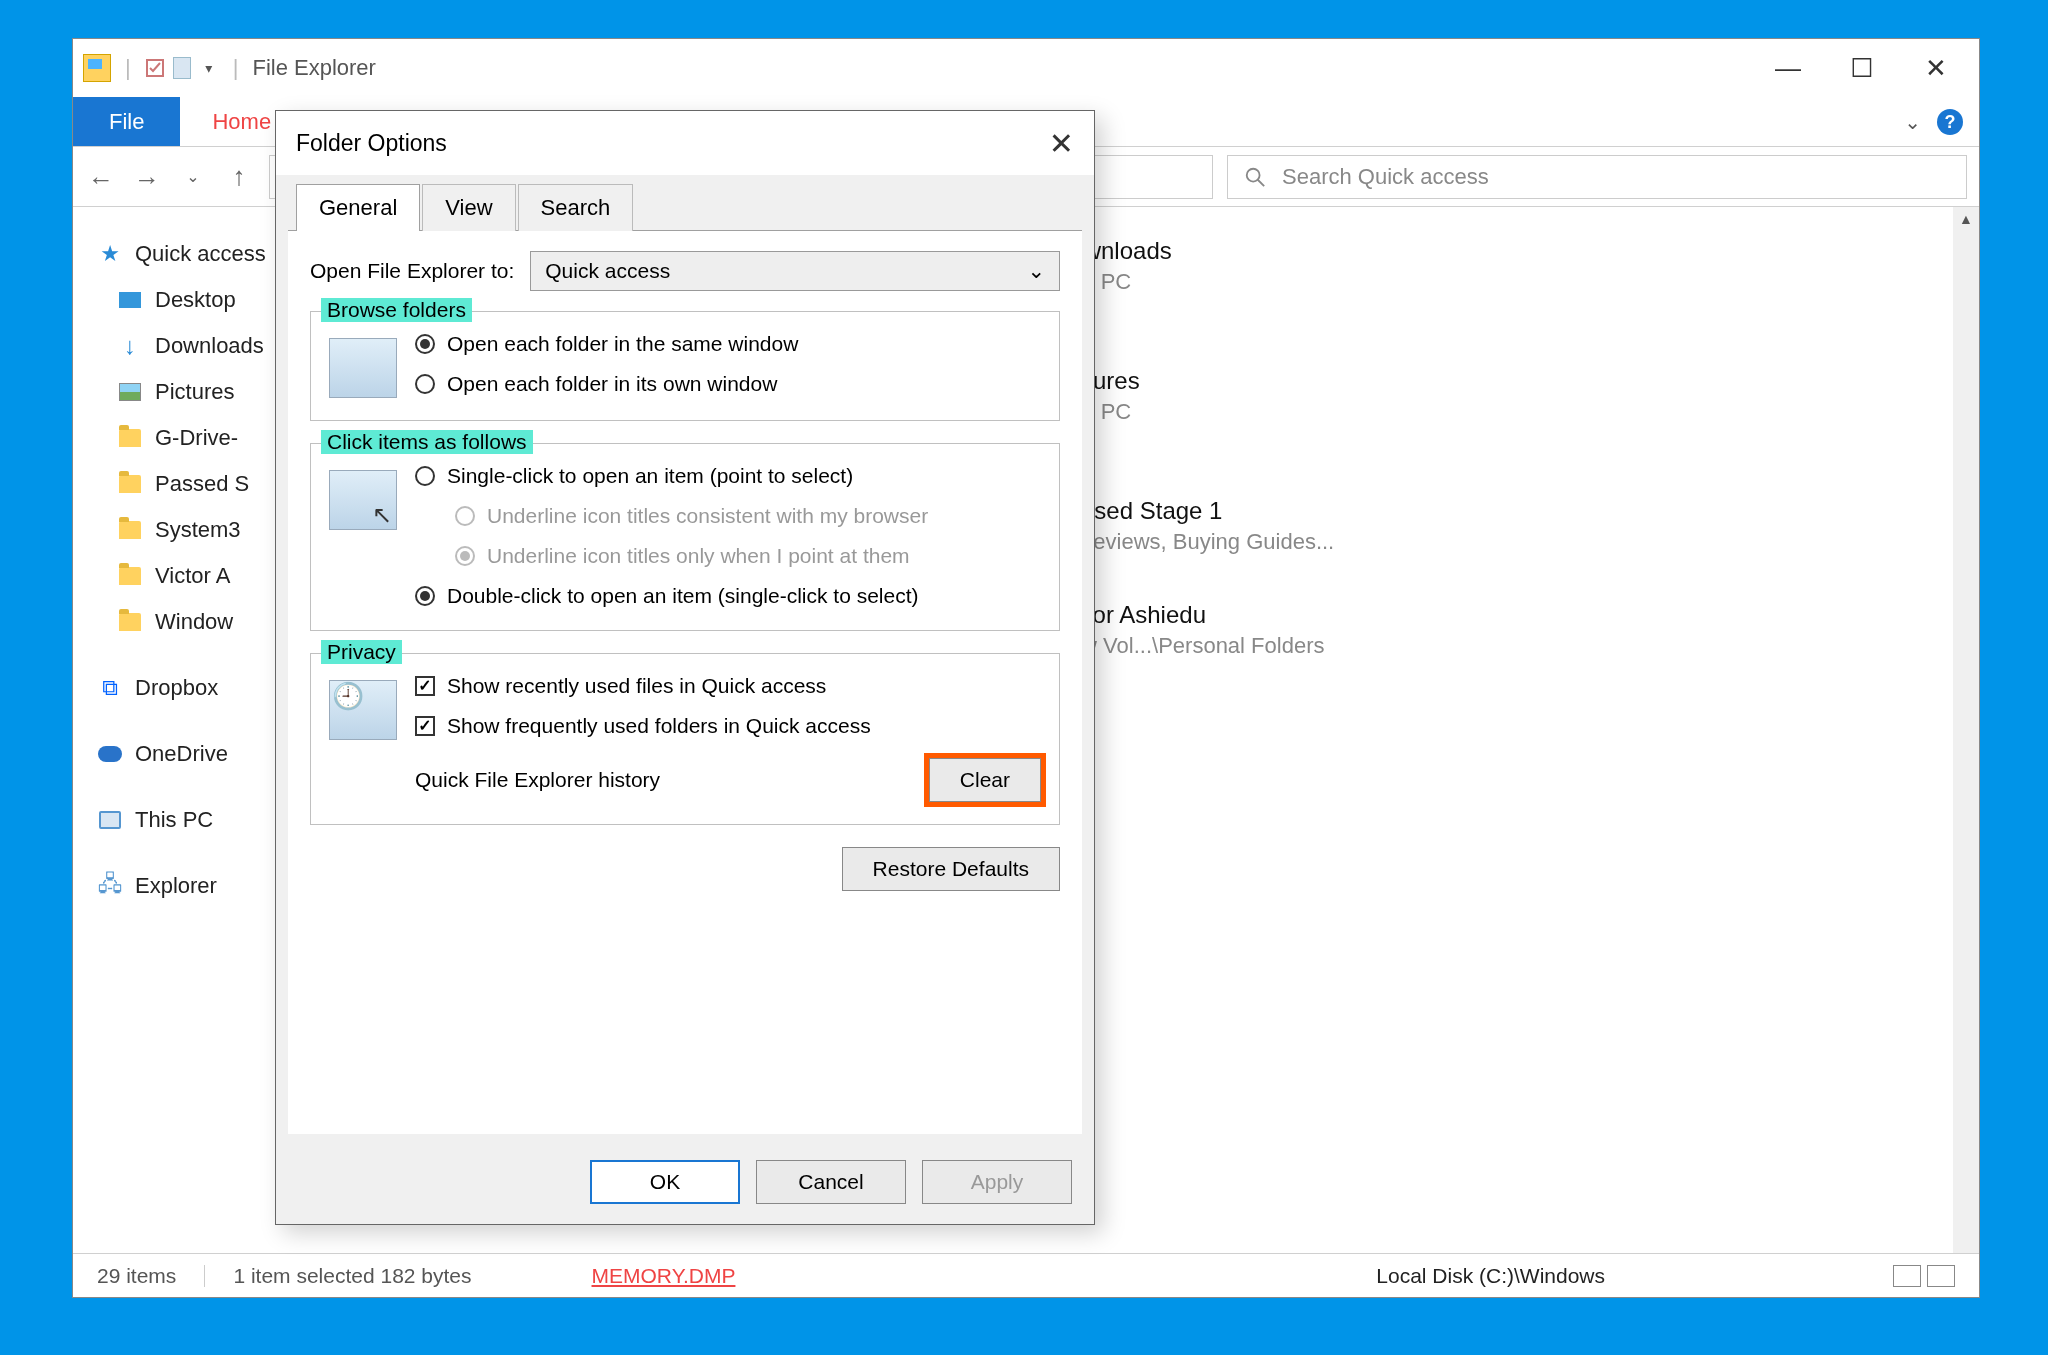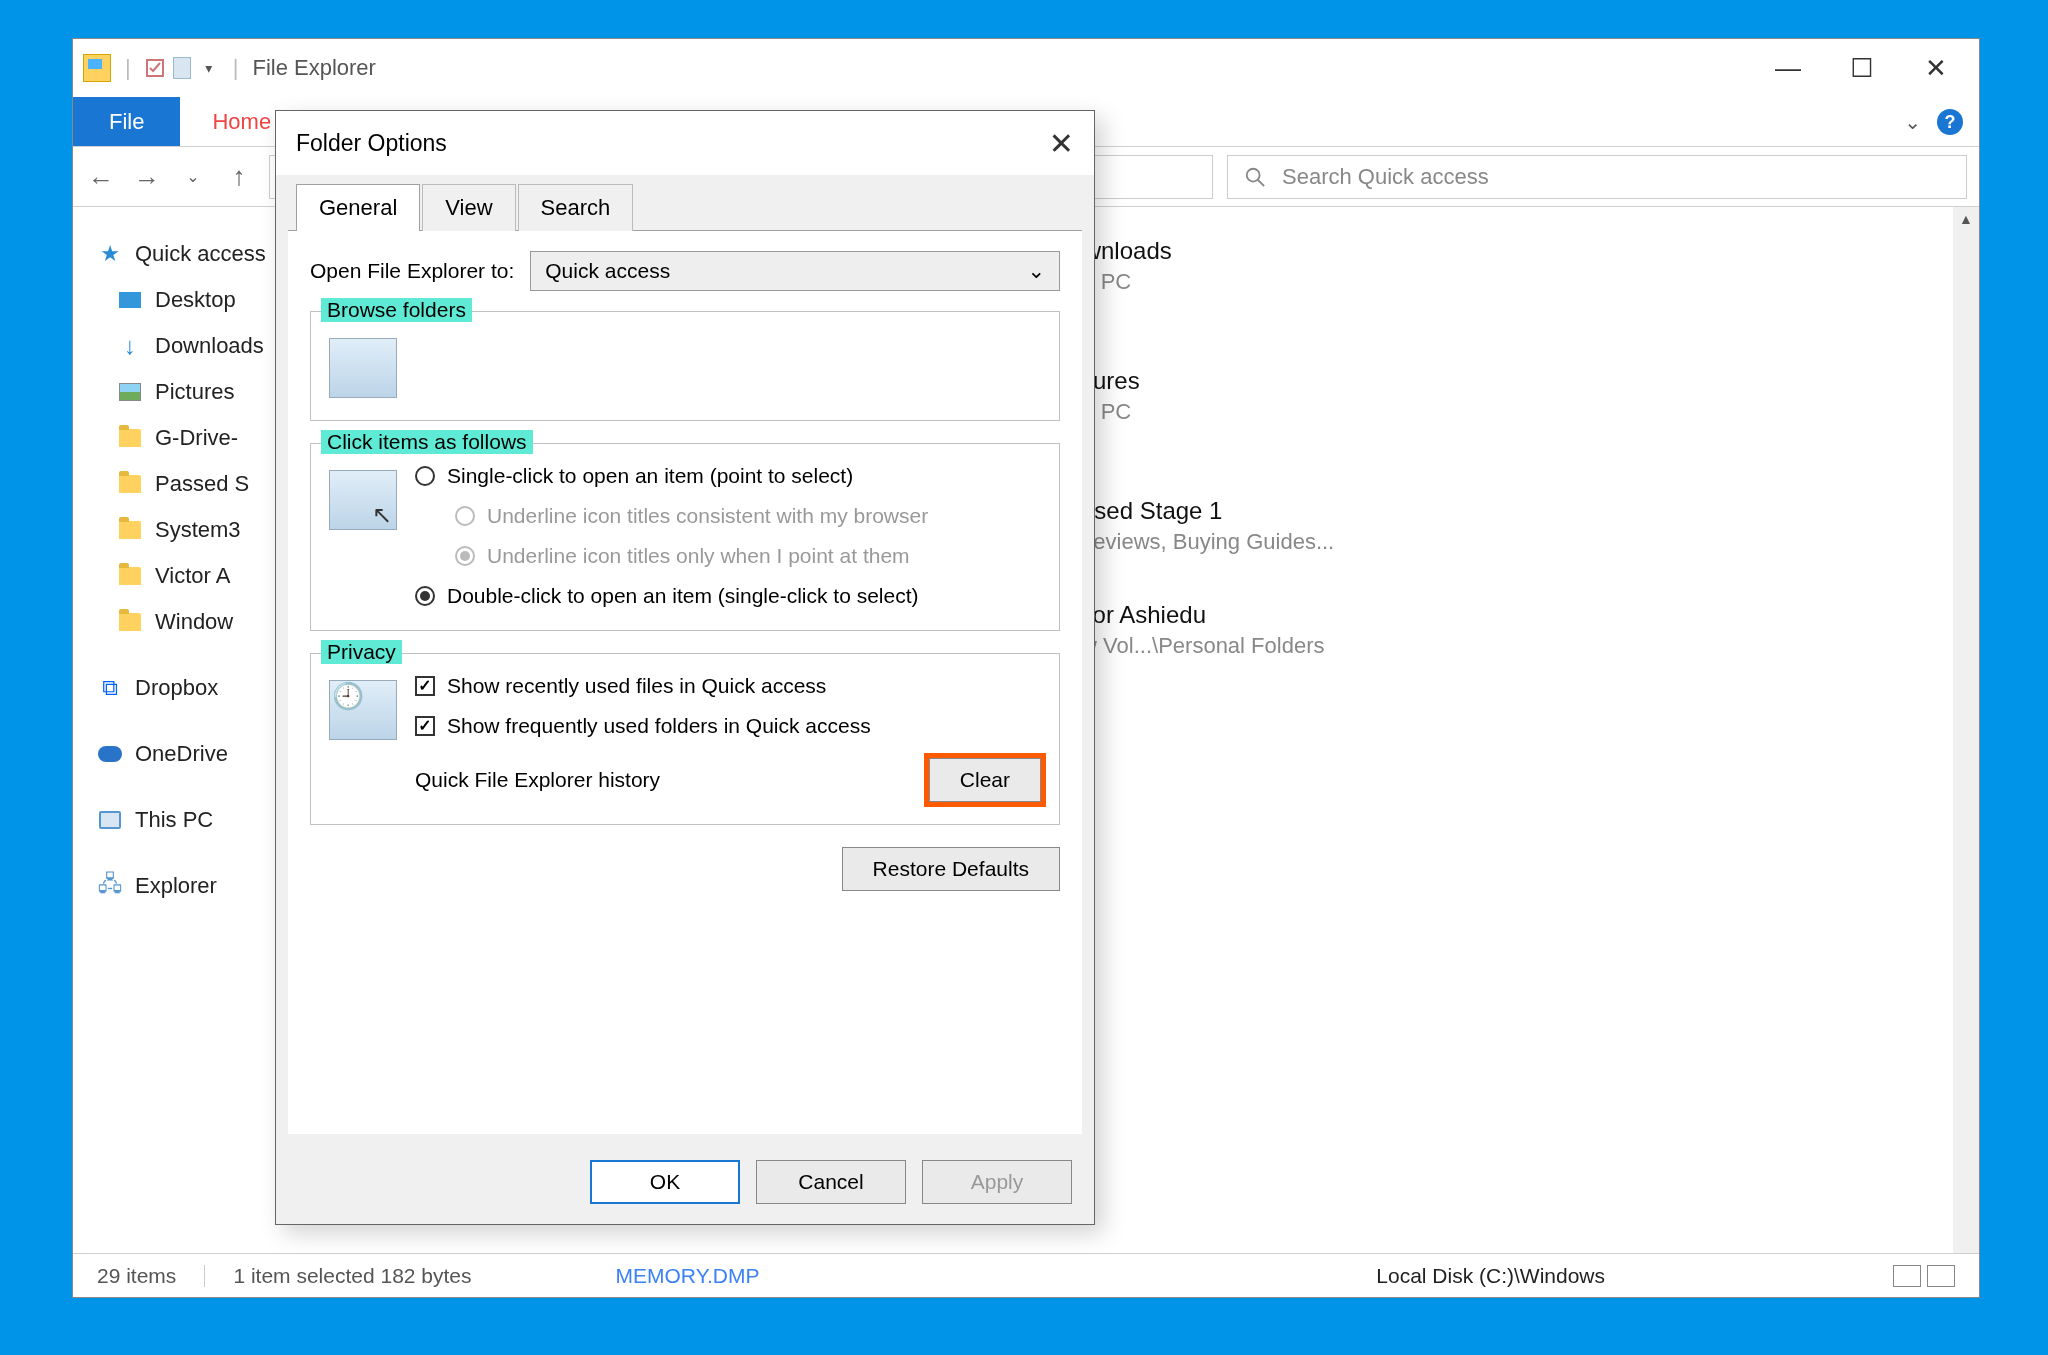--- a/index.html
+++ b/index.html
@@ -60,21 +60,21 @@
   .content-scroll .arrow { font-size: 14px; color: #555; padding: 4px 0; }
   
   .content-inner { padding: 30px 0 0 700px; }
   .content-item { margin-bottom: 46px; }
   .content-item .name { font-size: 24px; color: #111; }
   .content-item .sub { font-size: 22px; color: #888; margin-top: 4px; }
   .content-item .pin { font-size: 18px; color: #999; margin-top: 4px; }
   
   .statusbar { height: 44px; border-top: 1px solid #d0d0d0; display: flex; align-items: center; padding: 11px 24px; font-size: 21px; color: #555; gap: 28px; }
   .statusbar .sep { width: 1px; height: 22px; background: #ccc; }
-  .statusbar .filename { margin-left: 116px; color: #3b82f6; }
+  .statusbar .filename { margin-left: 92px; color: #ef4444; text-decoration: underline; }
   .statusbar .location { margin-left: auto; margin-right: 260px; color: #222; }
   .statusbar .view-btns { display: flex; gap: 6px; }
   .statusbar .view-btn { width: 28px; height: 22px; border: 1px solid #888; }
   
   
   .dialog {
     position: absolute;
     left: 275px; top: 110px;
     width: 820px; height: 1115px;
     background: #f0f0f0;
@@ -302,20 +302,30 @@
       <div class="dropdown">
         <span>Quick access</span>
         <span>⌄</span>
       </div>
     </div>
 
     <div class="fieldset">
       <span class="legend">Browse folders</span>
       <div class="fieldset-inner">
         <div class="fs-icon"></div>
+        <div class="radio-stack">
+          <label class="radio-line">
+              <span class="radio checked"></span>
+              <span>Open each folder in the same window</span>
+            </label>
+          <label class="radio-line">
+              <span class="radio"></span>
+              <span>Open each folder in its own window</span>
+            </label>
+        </div>
       </div>
     </div>
 
     <div class="fieldset">
       <span class="legend">Click items as follows</span>
       <div class="fieldset-inner">
         <div class="fs-icon cursor"></div>
         <div class="radio-stack">
           <label class="radio-line">
               <span class="radio"></span>

